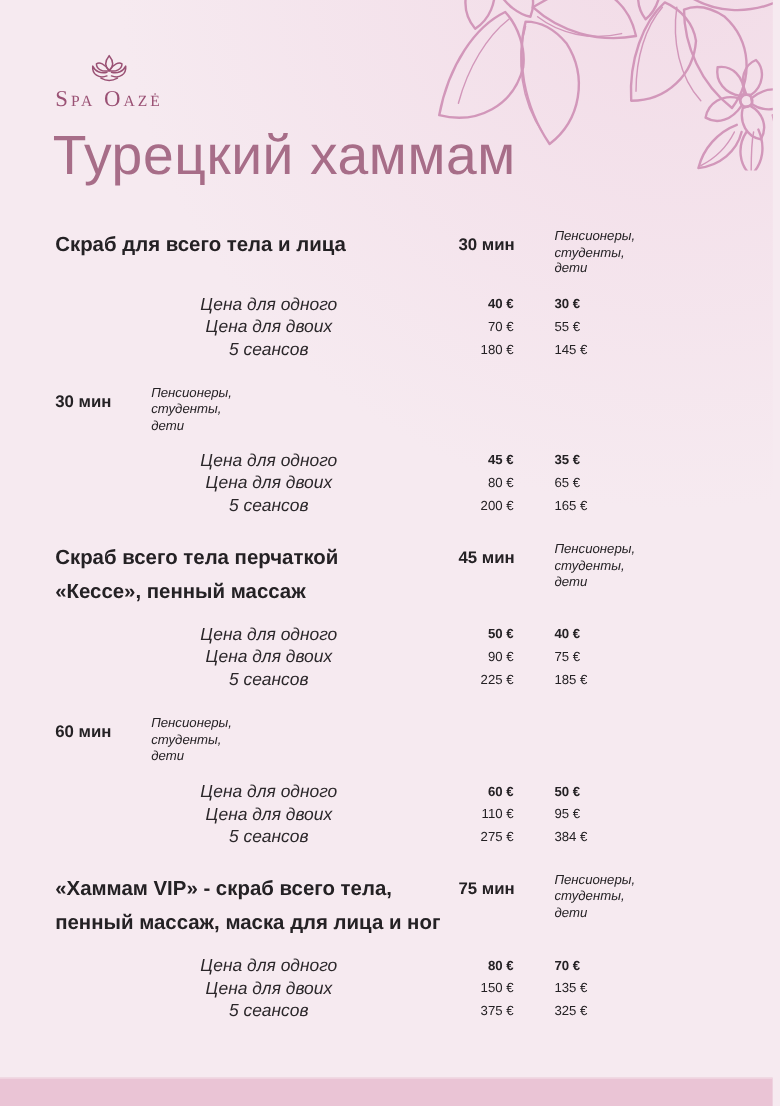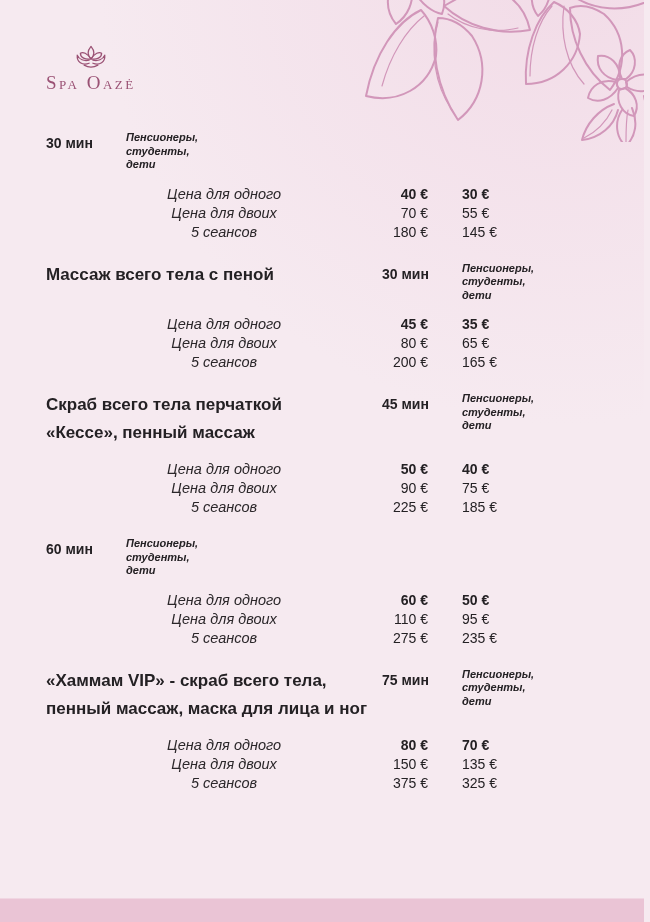--- a/index.html
+++ b/index.html
@@ -42,29 +42,29 @@
   }
   .service:nth-child(3) .service-name{padding-right:50px;}
   .service-duration{
     width:46px;text-align:center;white-space:nowrap;
     font-size:14px;font-weight:700;margin-top:5px;
   }
   .col-gap{width:34px;flex:none;}
   .discount-header{
     width:84px;margin-top:1px;
     font-size:11px;line-height:13.5px;
-    font-weight:700;font-style:italic;color:#242124;
+    font-weight:400;font-style:italic;color:#242124;
   }
   .rows{margin-top:13px;}
   .row{display:flex;line-height:19px;}
   .row-label{
     width:336px;box-sizing:border-box;padding-left:20px;
     font-style:italic;font-size:14.5px;color:#2b272a;text-align:center;
   }
-  .price{font-size:14px;white-space:nowrap;}
+  .price{font-size:11px;white-space:nowrap;}
   .price-standard{width:46px;text-align:right;}
   .price-discount{width:84px;box-sizing:border-box;text-align:left;padding-right:34px;}
   .row:first-child .price{font-weight:700;}
   
   .footer-band{
     position:absolute;left:0;right:0;bottom:0;height:23px;
     background:#eac4d5;border-top:1px solid #f0d6e2;
   }
 </style>
 </head>
@@ -116,26 +116,28 @@
           <path d="M24,3 C19,9 17,16 24,23 C31,16 29,9 24,3 Z"></path>
           <path d="M24,23 C18,14 11,11 7,14 C7,21 15,25 24,23 Z"></path>
           <path d="M24,23 C30,14 37,11 41,14 C41,21 33,25 24,23 Z"></path>
           <path d="M21,25 C13,27 5,24 2,17 C1,28 10,34 21,30"></path>
           <path d="M27,25 C35,27 43,24 46,17 C47,28 38,34 27,30"></path>
           <path d="M13,33 C20,37 28,37 35,33"></path>
         </svg>
       </span>
       <span class="logo-text">Spa Oazė</span>
     </div>
+    <h1 class="page-title">Турецкий хаммам</h1>
   </header>
 
   <main class="main">
 
     <section class="service">
       <div class="service-head">
+        <h2 class="service-name">Скраб для всего тела и лица</h2>
         <div class="service-duration">30 мин</div>
         <div class="col-gap"></div>
         <div class="discount-header">Пенсионеры, студенты, дети</div>
       </div>
       <div class="rows">
         <div class="row">
           <div class="row-label">Цена для одного</div>
           <div class="price price-standard">40 €</div>
           <div class="col-gap"></div>
           <div class="price price-discount">30 €</div>
@@ -150,21 +152,20 @@
           <div class="row-label">5 сеансов</div>
           <div class="price price-standard">180 €</div>
           <div class="col-gap"></div>
           <div class="price price-discount">145 €</div>
         </div>
       </div>
     </section>
 
     <section class="service">
       <div class="service-head">
-        <h2 class="service-name">Массаж всего тела с пеной</h2>
         <div class="service-duration">30 мин</div>
         <div class="col-gap"></div>
         <div class="discount-header">Пенсионеры, студенты, дети</div>
       </div>
       <div class="rows">
         <div class="row">
           <div class="row-label">Цена для одного</div>
           <div class="price price-standard">45 €</div>
           <div class="col-gap"></div>
           <div class="price price-discount">35 €</div>
@@ -229,21 +230,21 @@
         <div class="row">
           <div class="row-label">Цена для двоих</div>
           <div class="price price-standard">110 €</div>
           <div class="col-gap"></div>
           <div class="price price-discount">95 €</div>
         </div>
         <div class="row">
           <div class="row-label">5 сеансов</div>
           <div class="price price-standard">275 €</div>
           <div class="col-gap"></div>
-          <div class="price price-discount">235 €</div>
+          <div class="price price-discount">384 €</div>
         </div>
       </div>
     </section>
 
     <section class="service">
       <div class="service-head">
         <h2 class="service-name">«Хаммам VIP» - скраб всего тела, пенный массаж, маска для лица и ног</h2>
         <div class="service-duration">75 мин</div>
         <div class="col-gap"></div>
         <div class="discount-header">Пенсионеры, студенты, дети</div>

